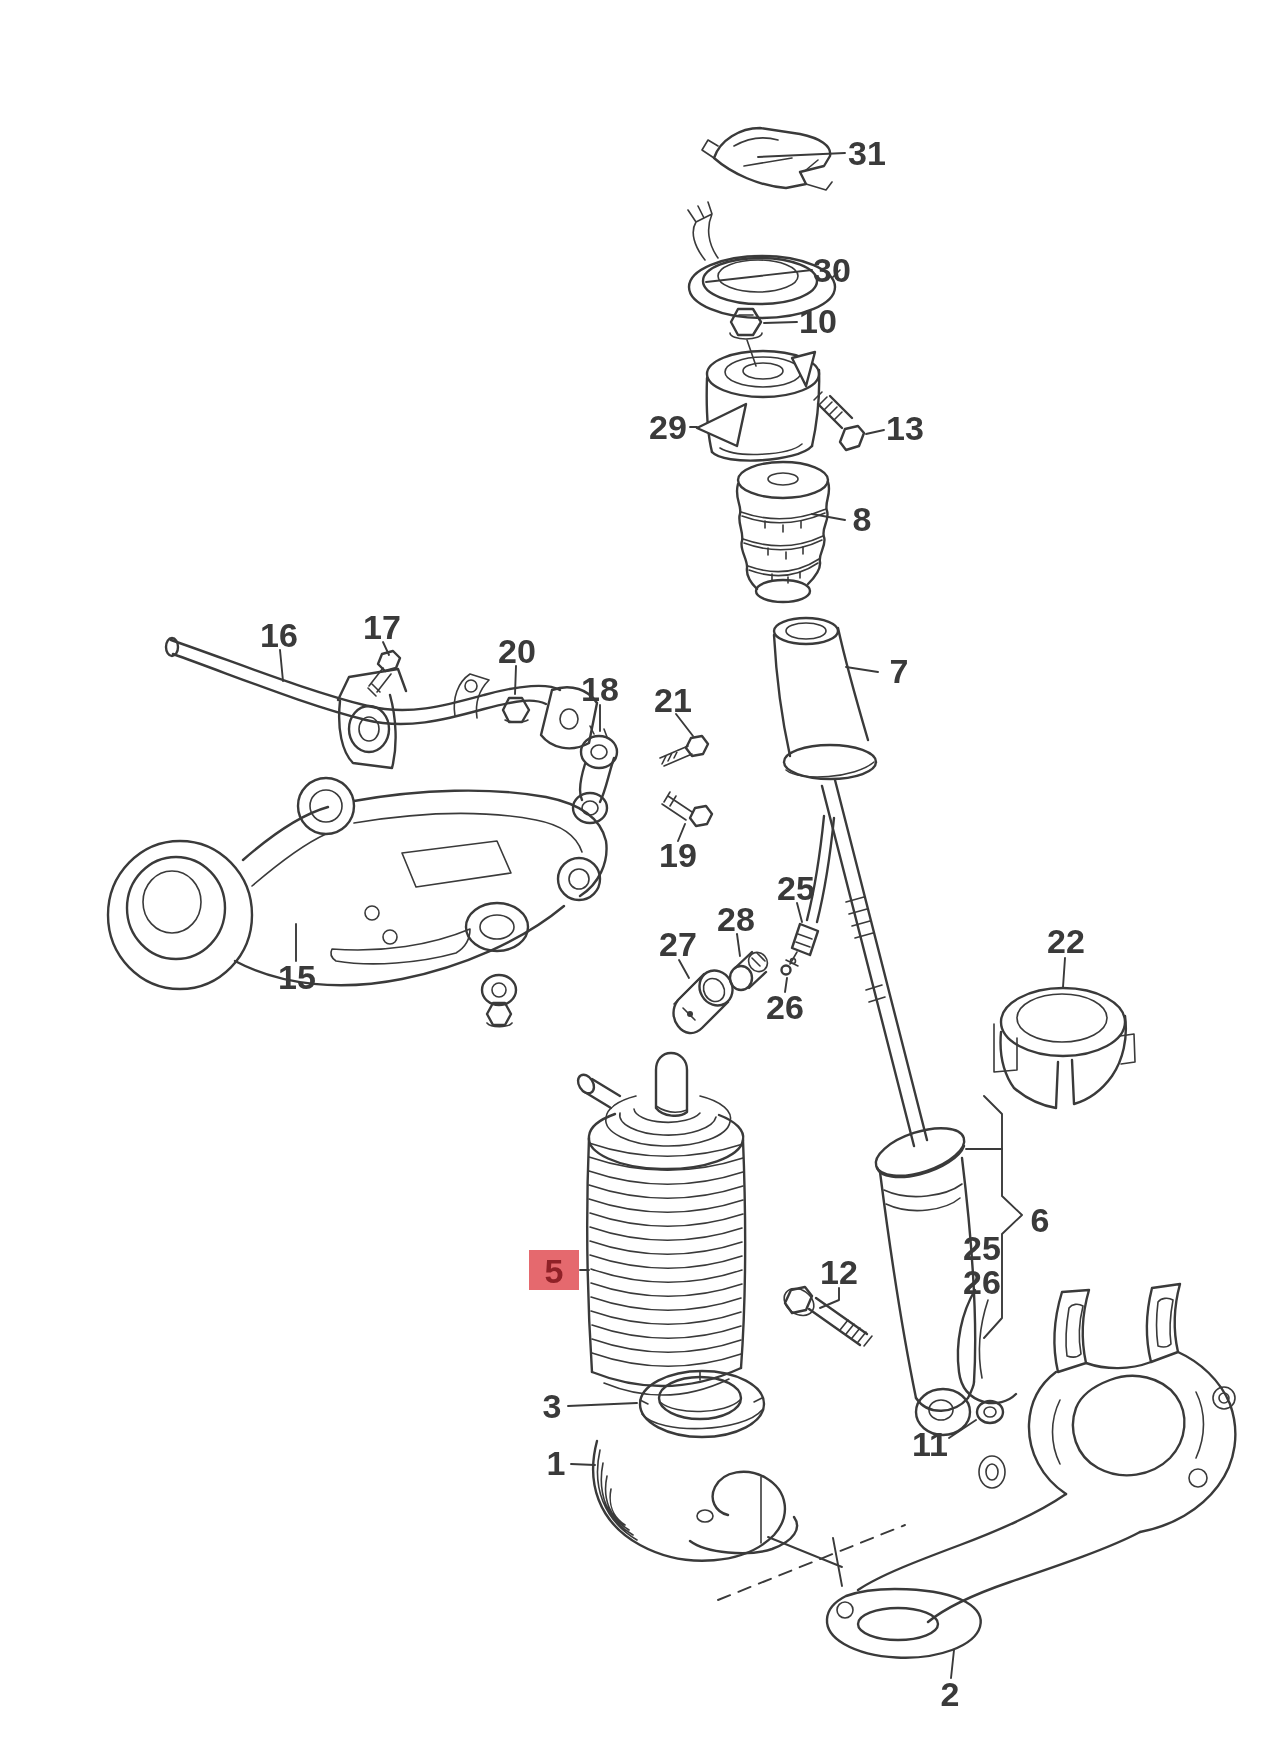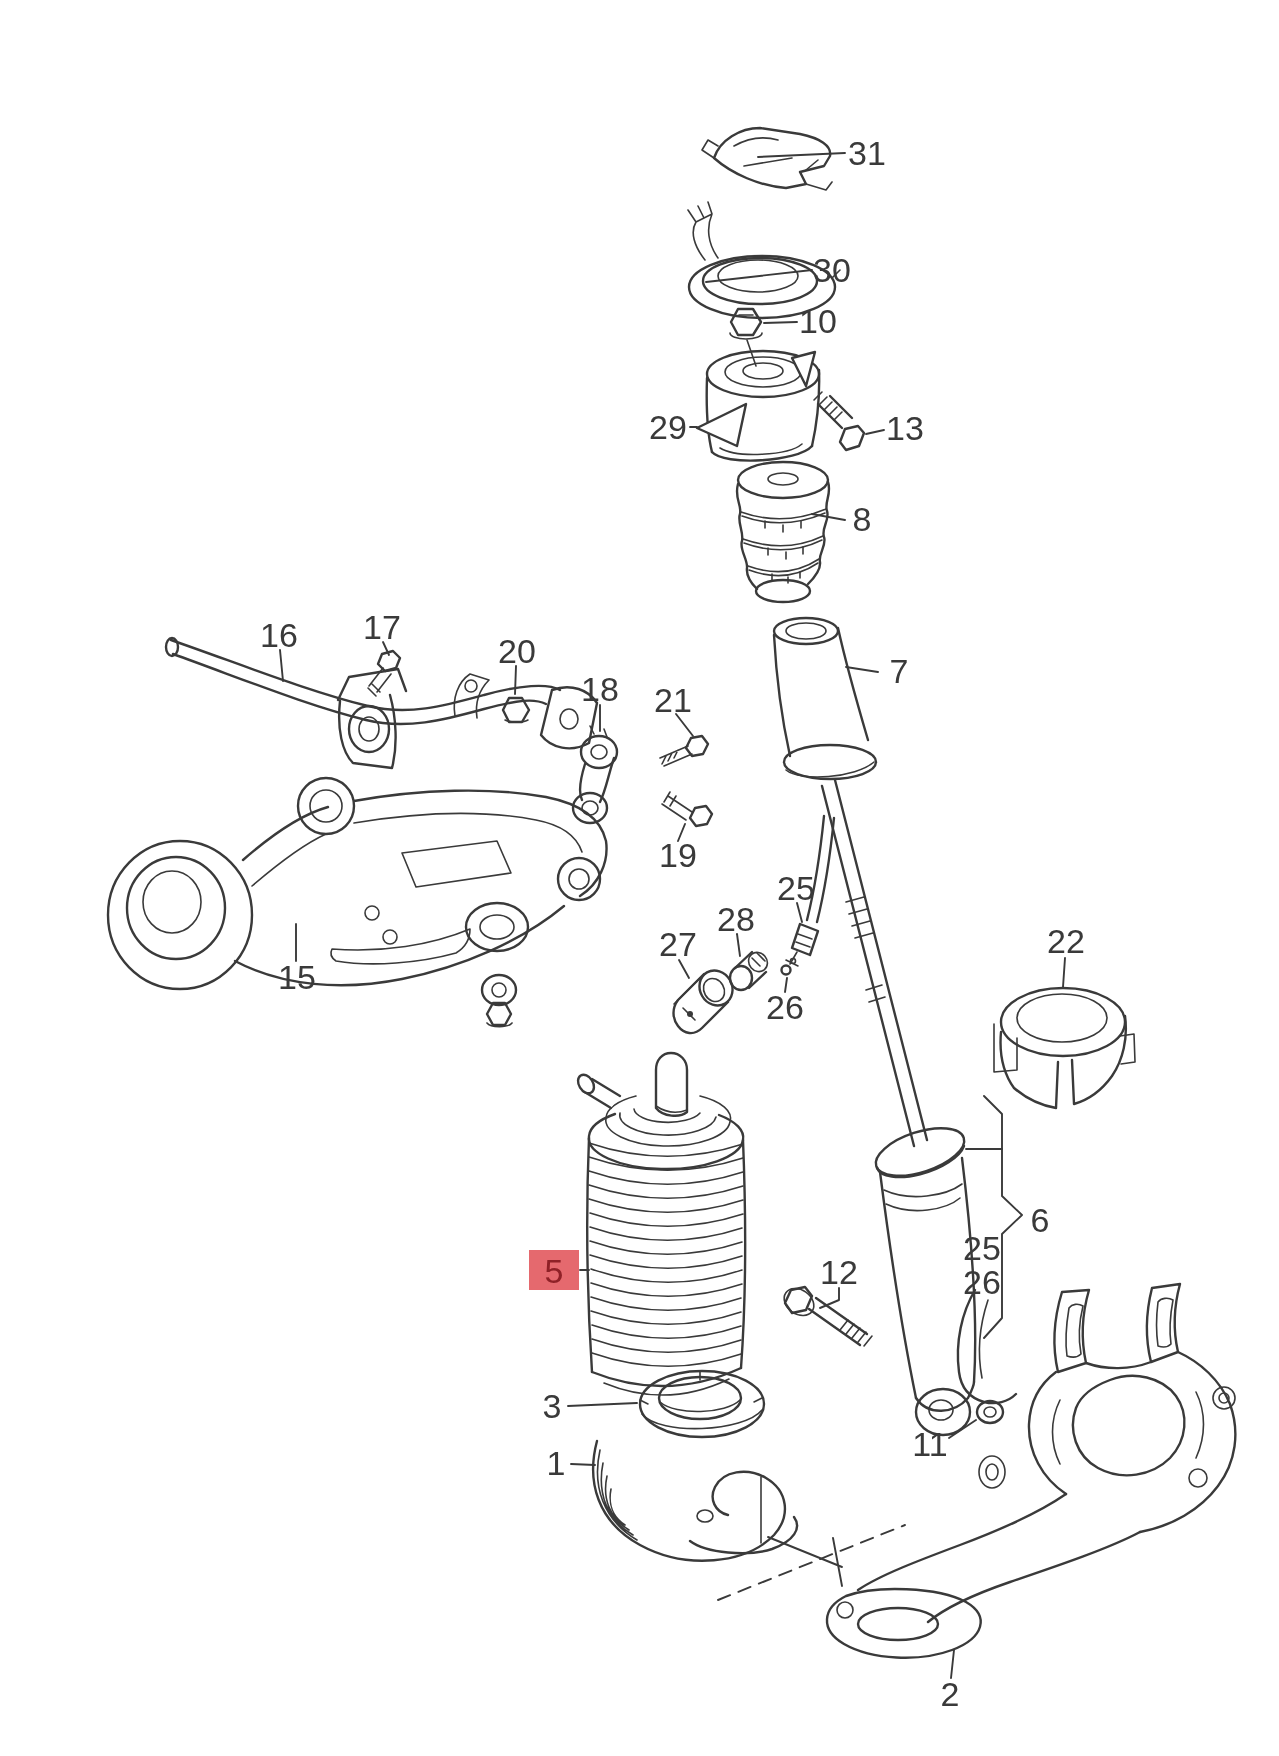--- a/index.html
+++ b/index.html
@@ -1,17 +1,17 @@
 <!DOCTYPE html>
 <html style="--line: #3a3a3a; --bg: #ffffff; --hl: #e5696e; --hlt: #8f2127;"><head>
 <meta charset="utf-8">
 <style>
   html,body{margin:0;padding:0;background:#fff;}
   .stage{position:relative;width:1279px;height:1756px;background:var(--bg,#ffffff);
-         font-family:"Liberation Sans",sans-serif;overflow:hidden;}
+         font-family:"Liberation Sans",sans-serif;overflow:hidden;font-weight:bold;}
   svg{position:absolute;left:0;top:0;}
   path,ellipse,circle,rect,polyline,line{fill:none;stroke:var(--line,#3a3a3a);
     stroke-width:2.4;stroke-linecap:round;stroke-linejoin:round;}
   .thin{stroke-width:1.6;}
   .leader{stroke-width:1.9;}
   .dash{stroke-dasharray:13 9;stroke-width:1.9;}
   .fillw{fill:#ffffff;}
   .mask{fill:#ffffff;stroke:none;}
   .dot{fill:var(--line,#3a3a3a);stroke:none;}
   text.callout{fill:var(--line,#3a3a3a);stroke:none;font-size:34px;

